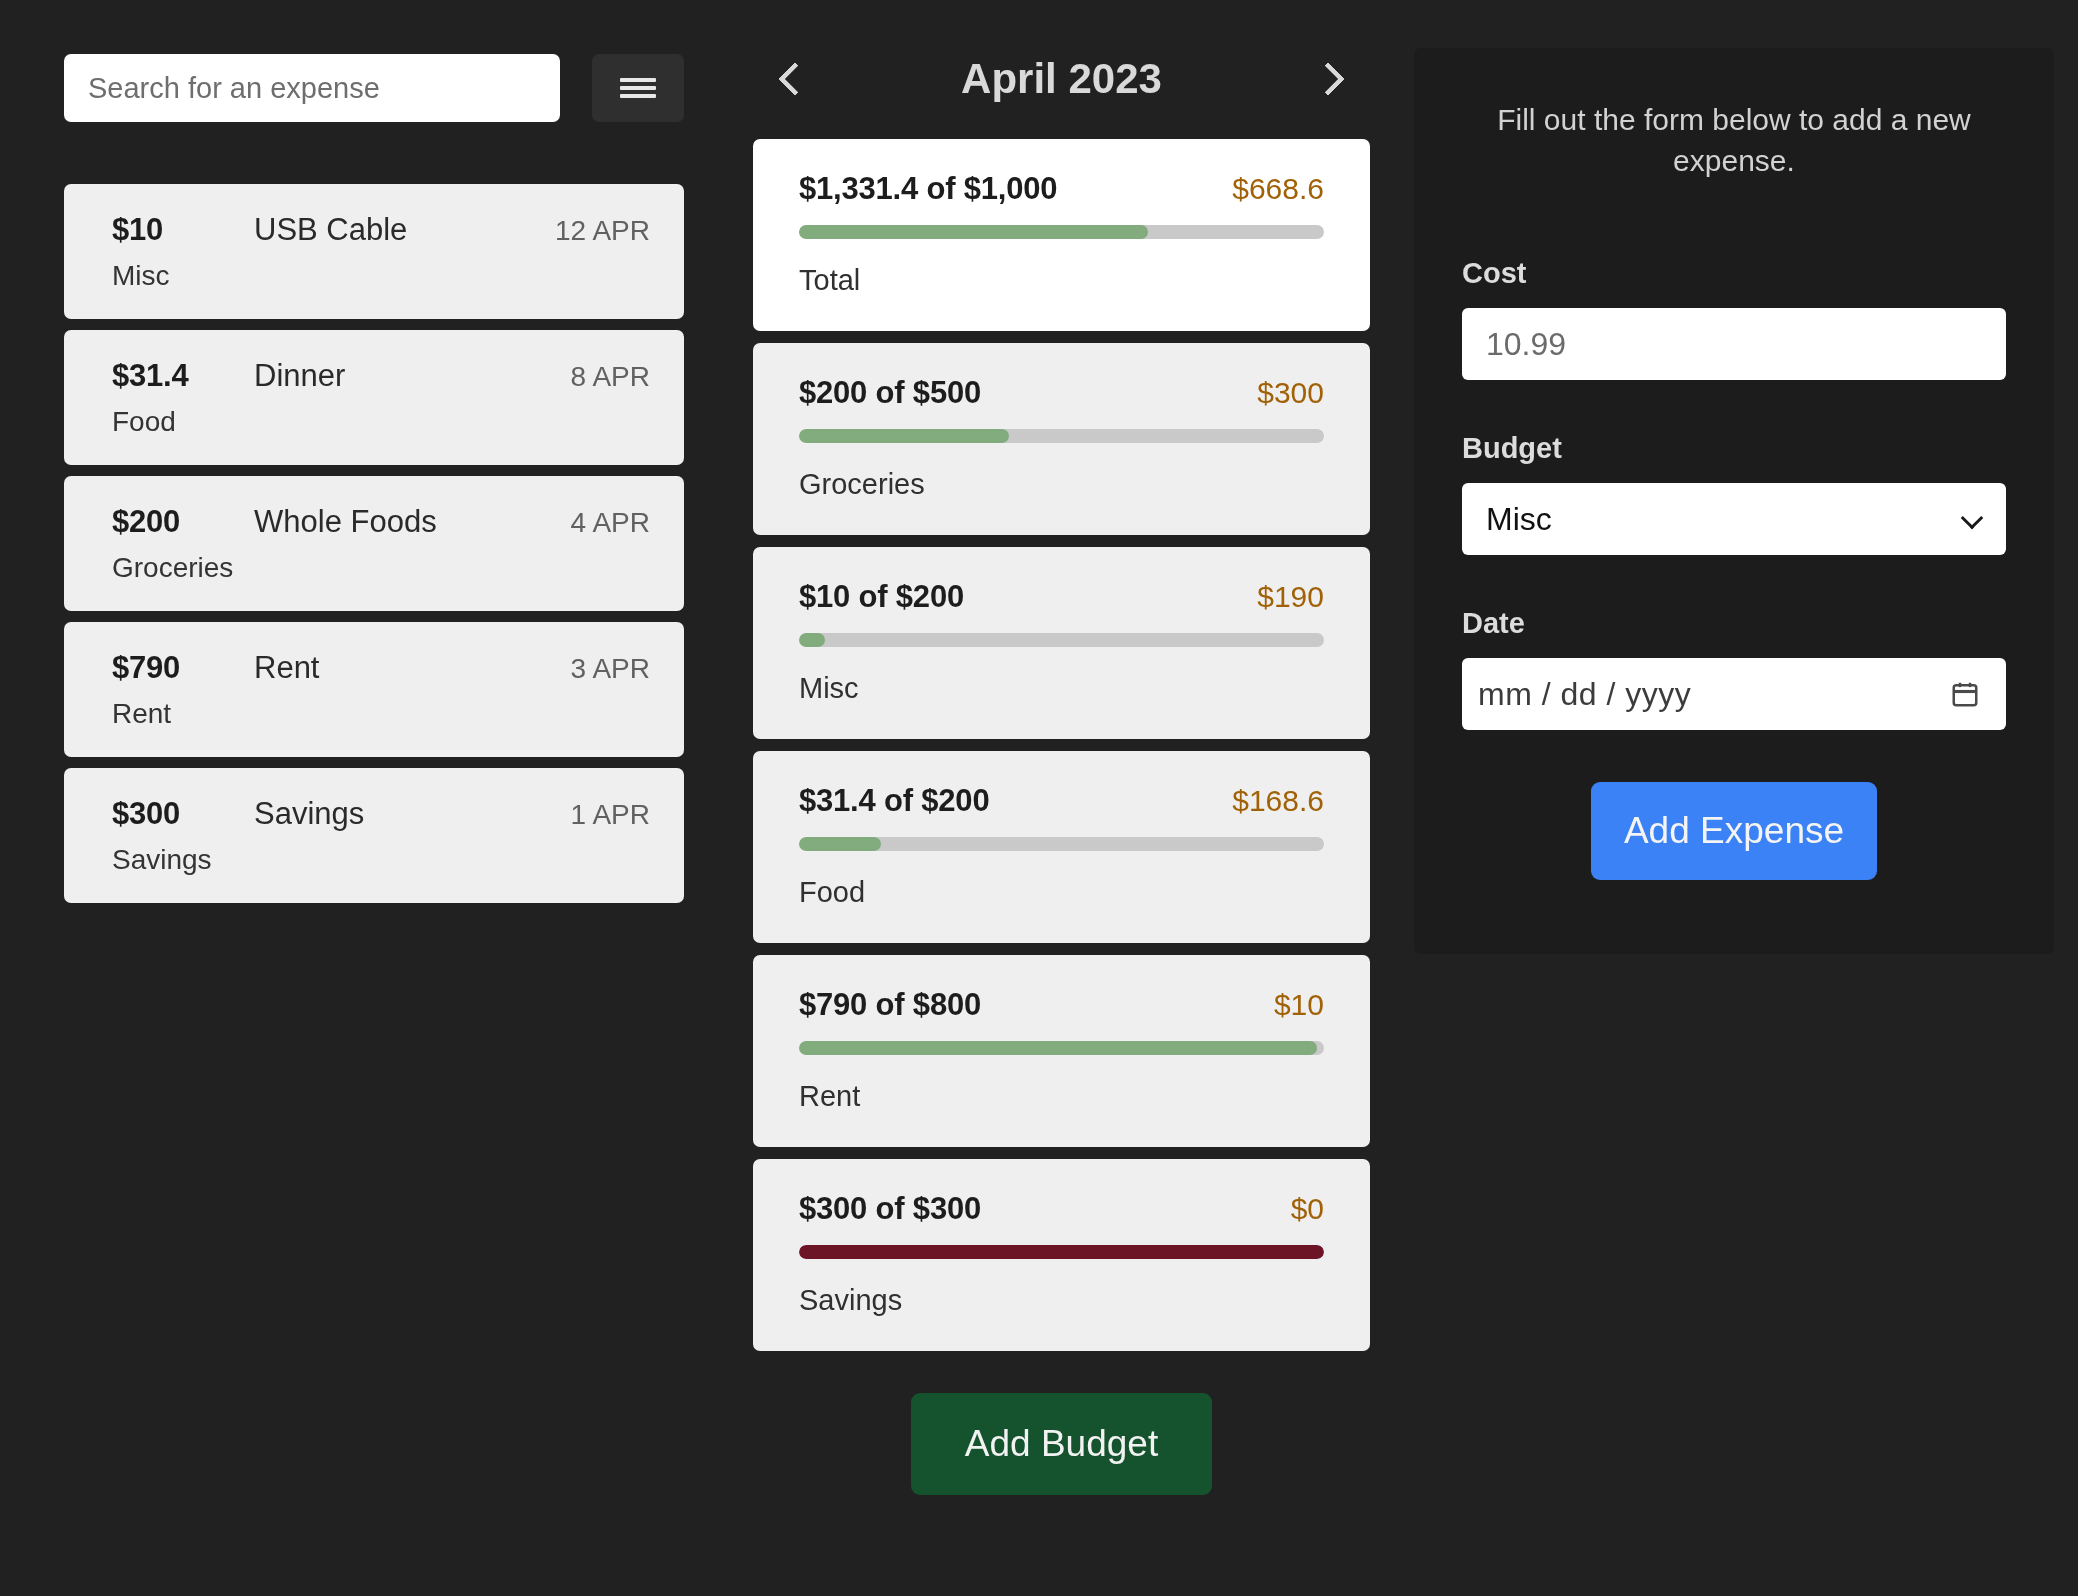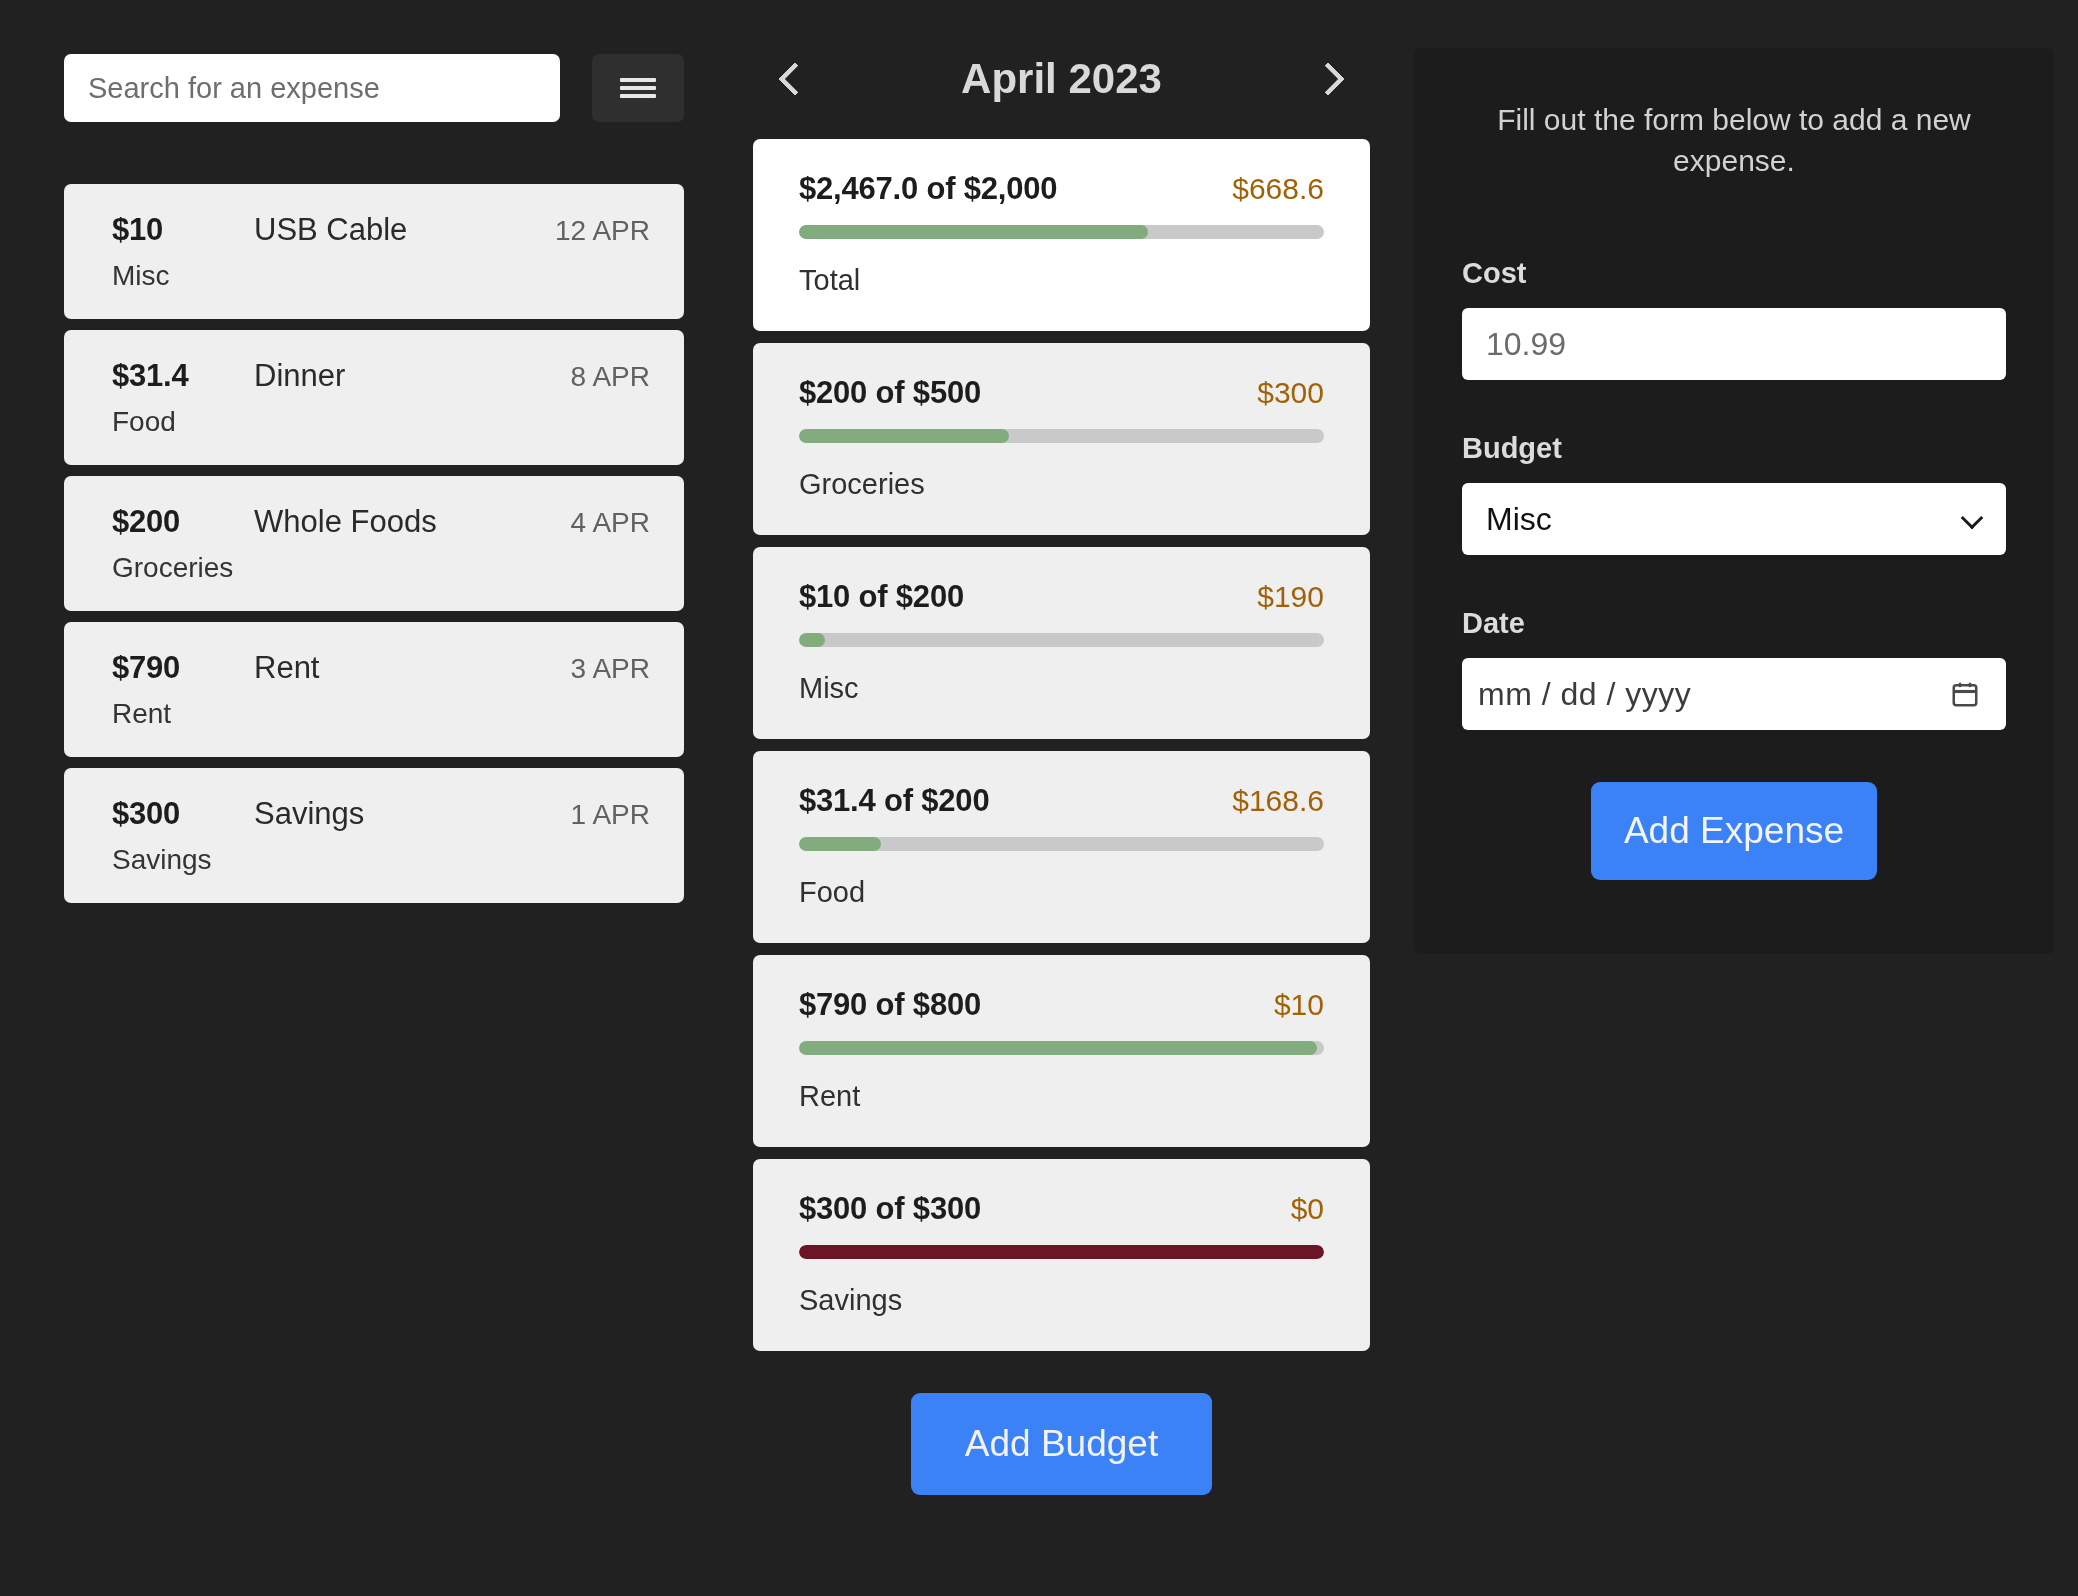--- a/index.html
+++ b/index.html
@@ -201,21 +201,21 @@
     font-size: 29px;
     color: #303030;
   }
 
   .add-budget-wrap {
     margin-top: 42px;
     display: flex;
     justify-content: center;
   }
   .add-budget-btn {
-    background: #3b82f6;
+    background: #14532d;
     border: none;
     border-radius: 9px;
     color: #f2f2f2;
     font-family: "Liberation Sans", sans-serif;
     font-size: 37px;
     padding: 30px 54px;
     cursor: pointer;
   }
 
   
@@ -399,21 +399,21 @@
       </button>
       <div class="month-title">April 2023</div>
       <button class="nav-arrow">
         <span class="chev right"></span>
       </button>
     </div>
 
     <div class="budget-list" id="budget-list">
         <div class="budget-card total">
           <div class="bc-head">
-            <span class="bc-title">$2,467.0 of $2,000</span>
+            <span class="bc-title">$1,331.4 of $1,000</span>
             <span class="bc-remaining">$668.6</span>
           </div>
           <div class="progress-track">
             <div class="progress-fill" style="width:66.57%"></div>
           </div>
           <div class="bc-label">Total</div>
         </div>
         <div class="budget-card">
           <div class="bc-head">
             <span class="bc-title">$200 of $500</span>

